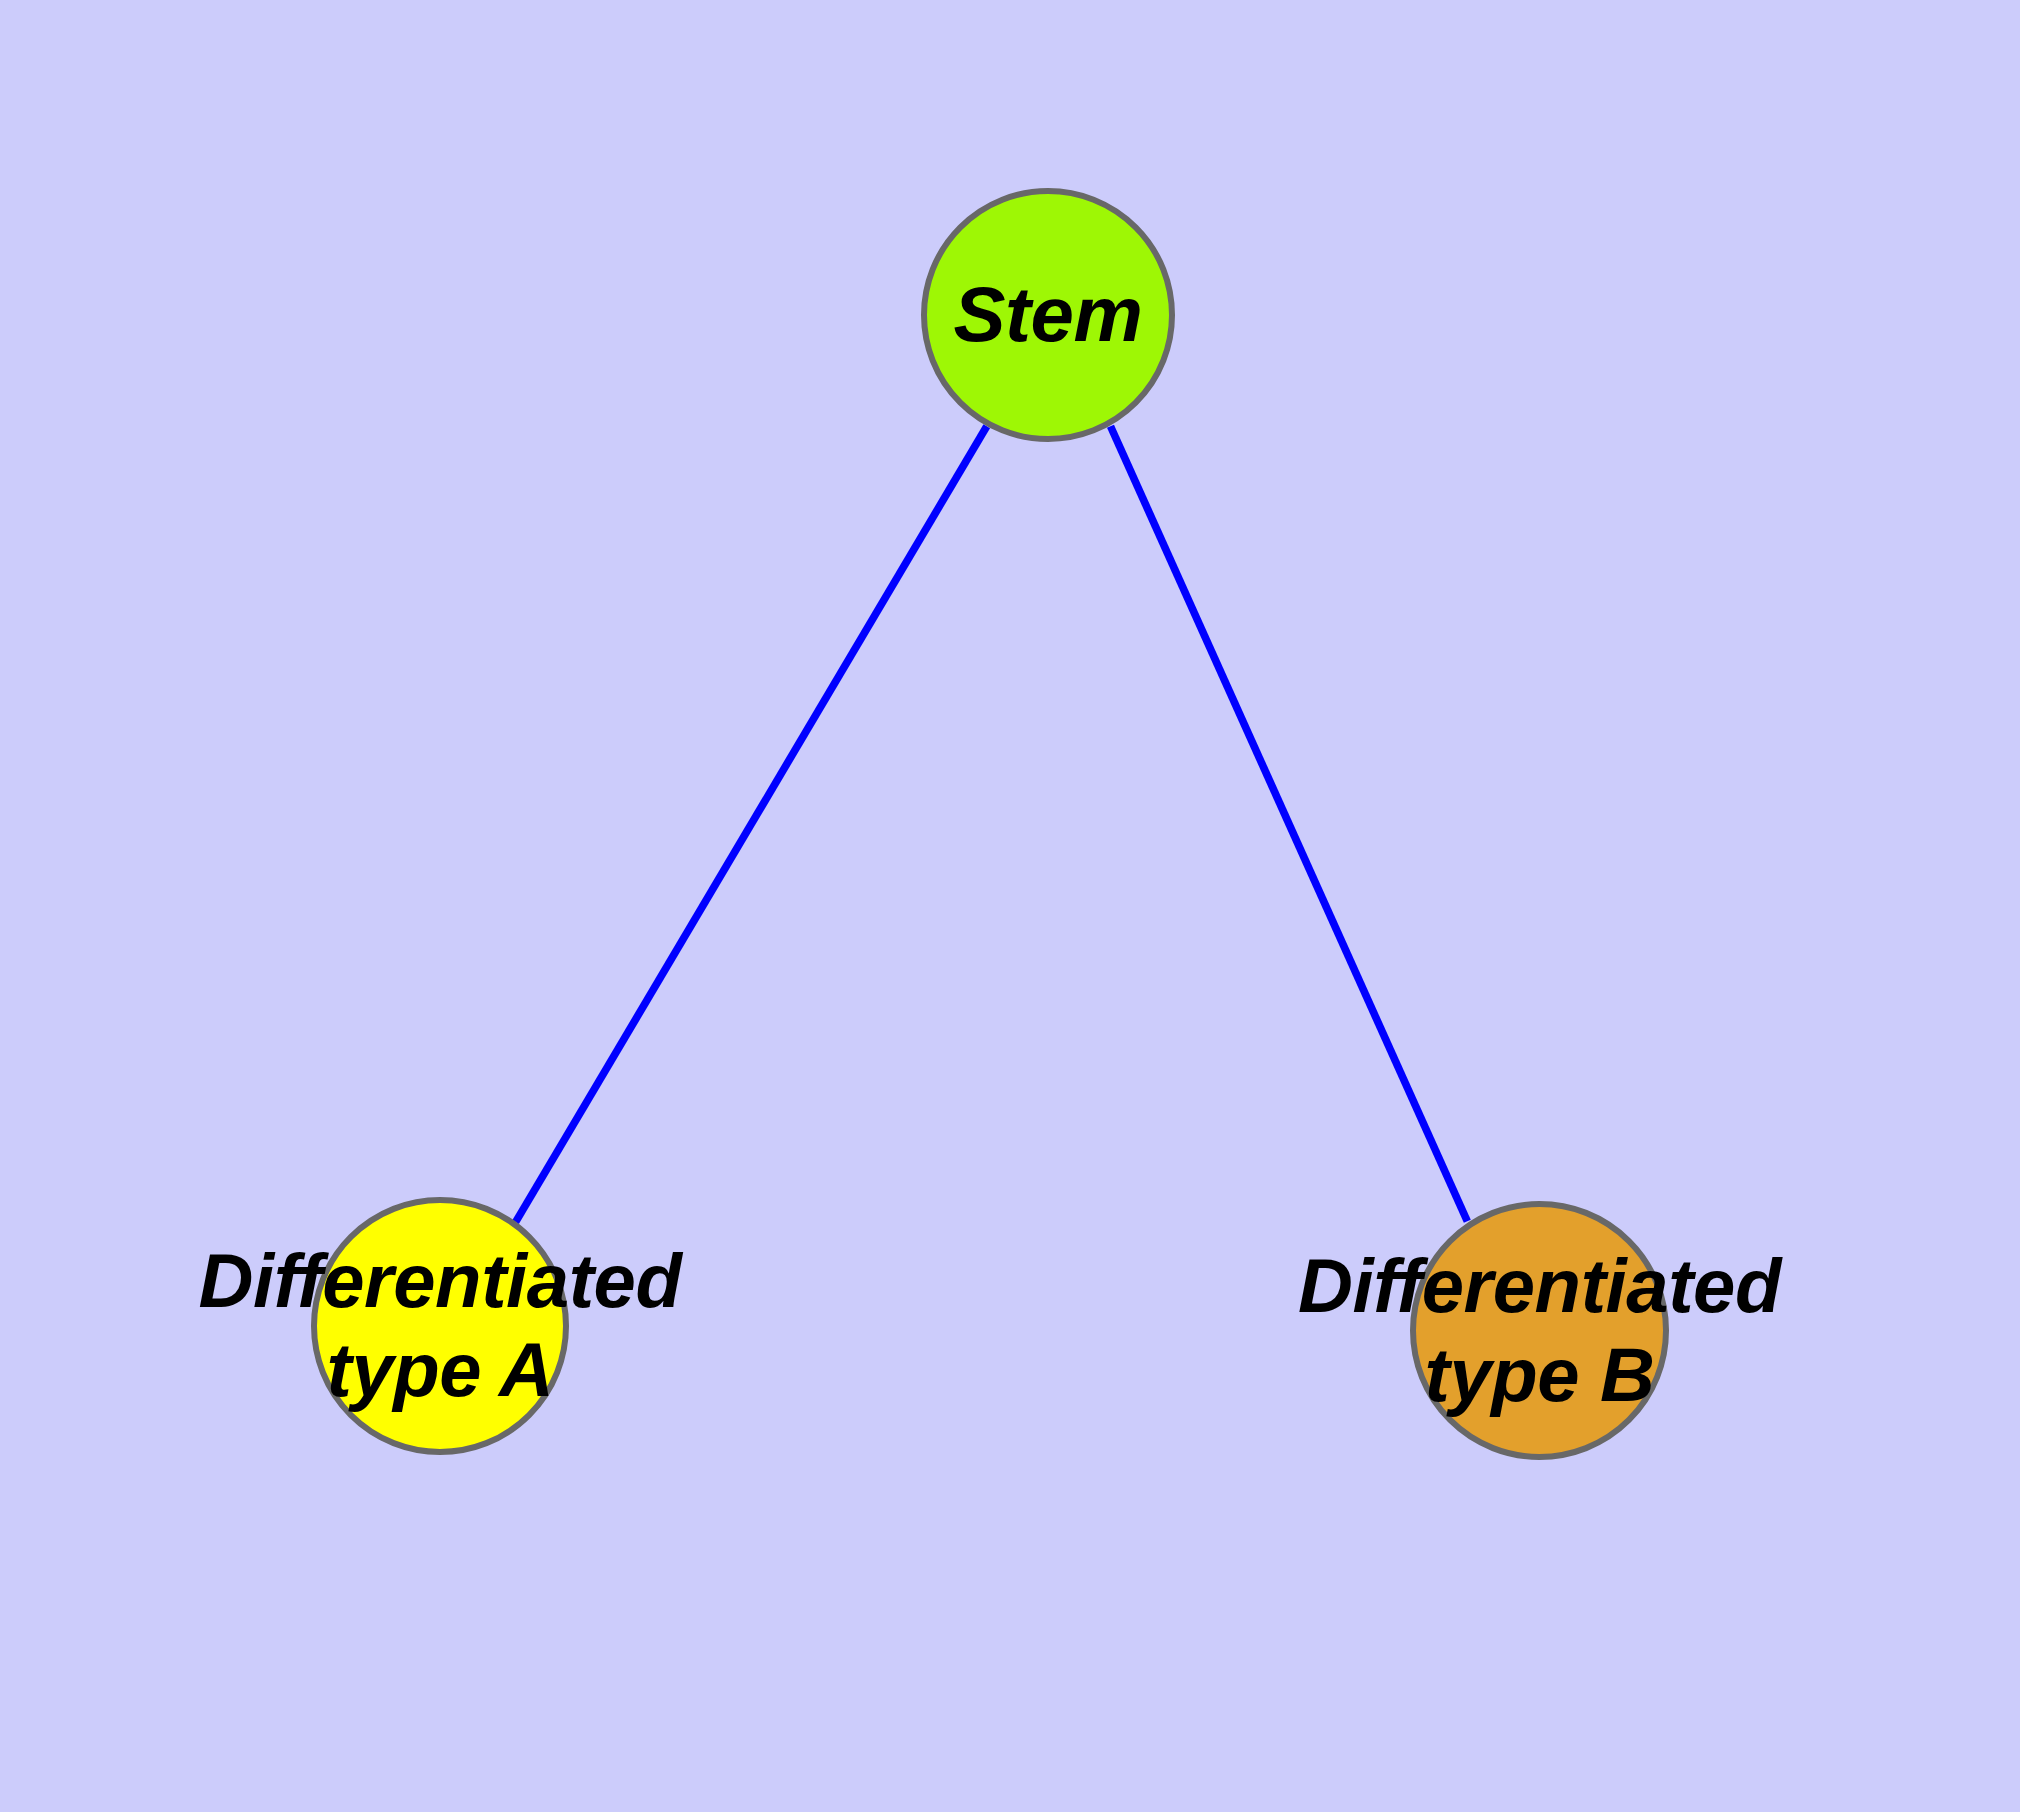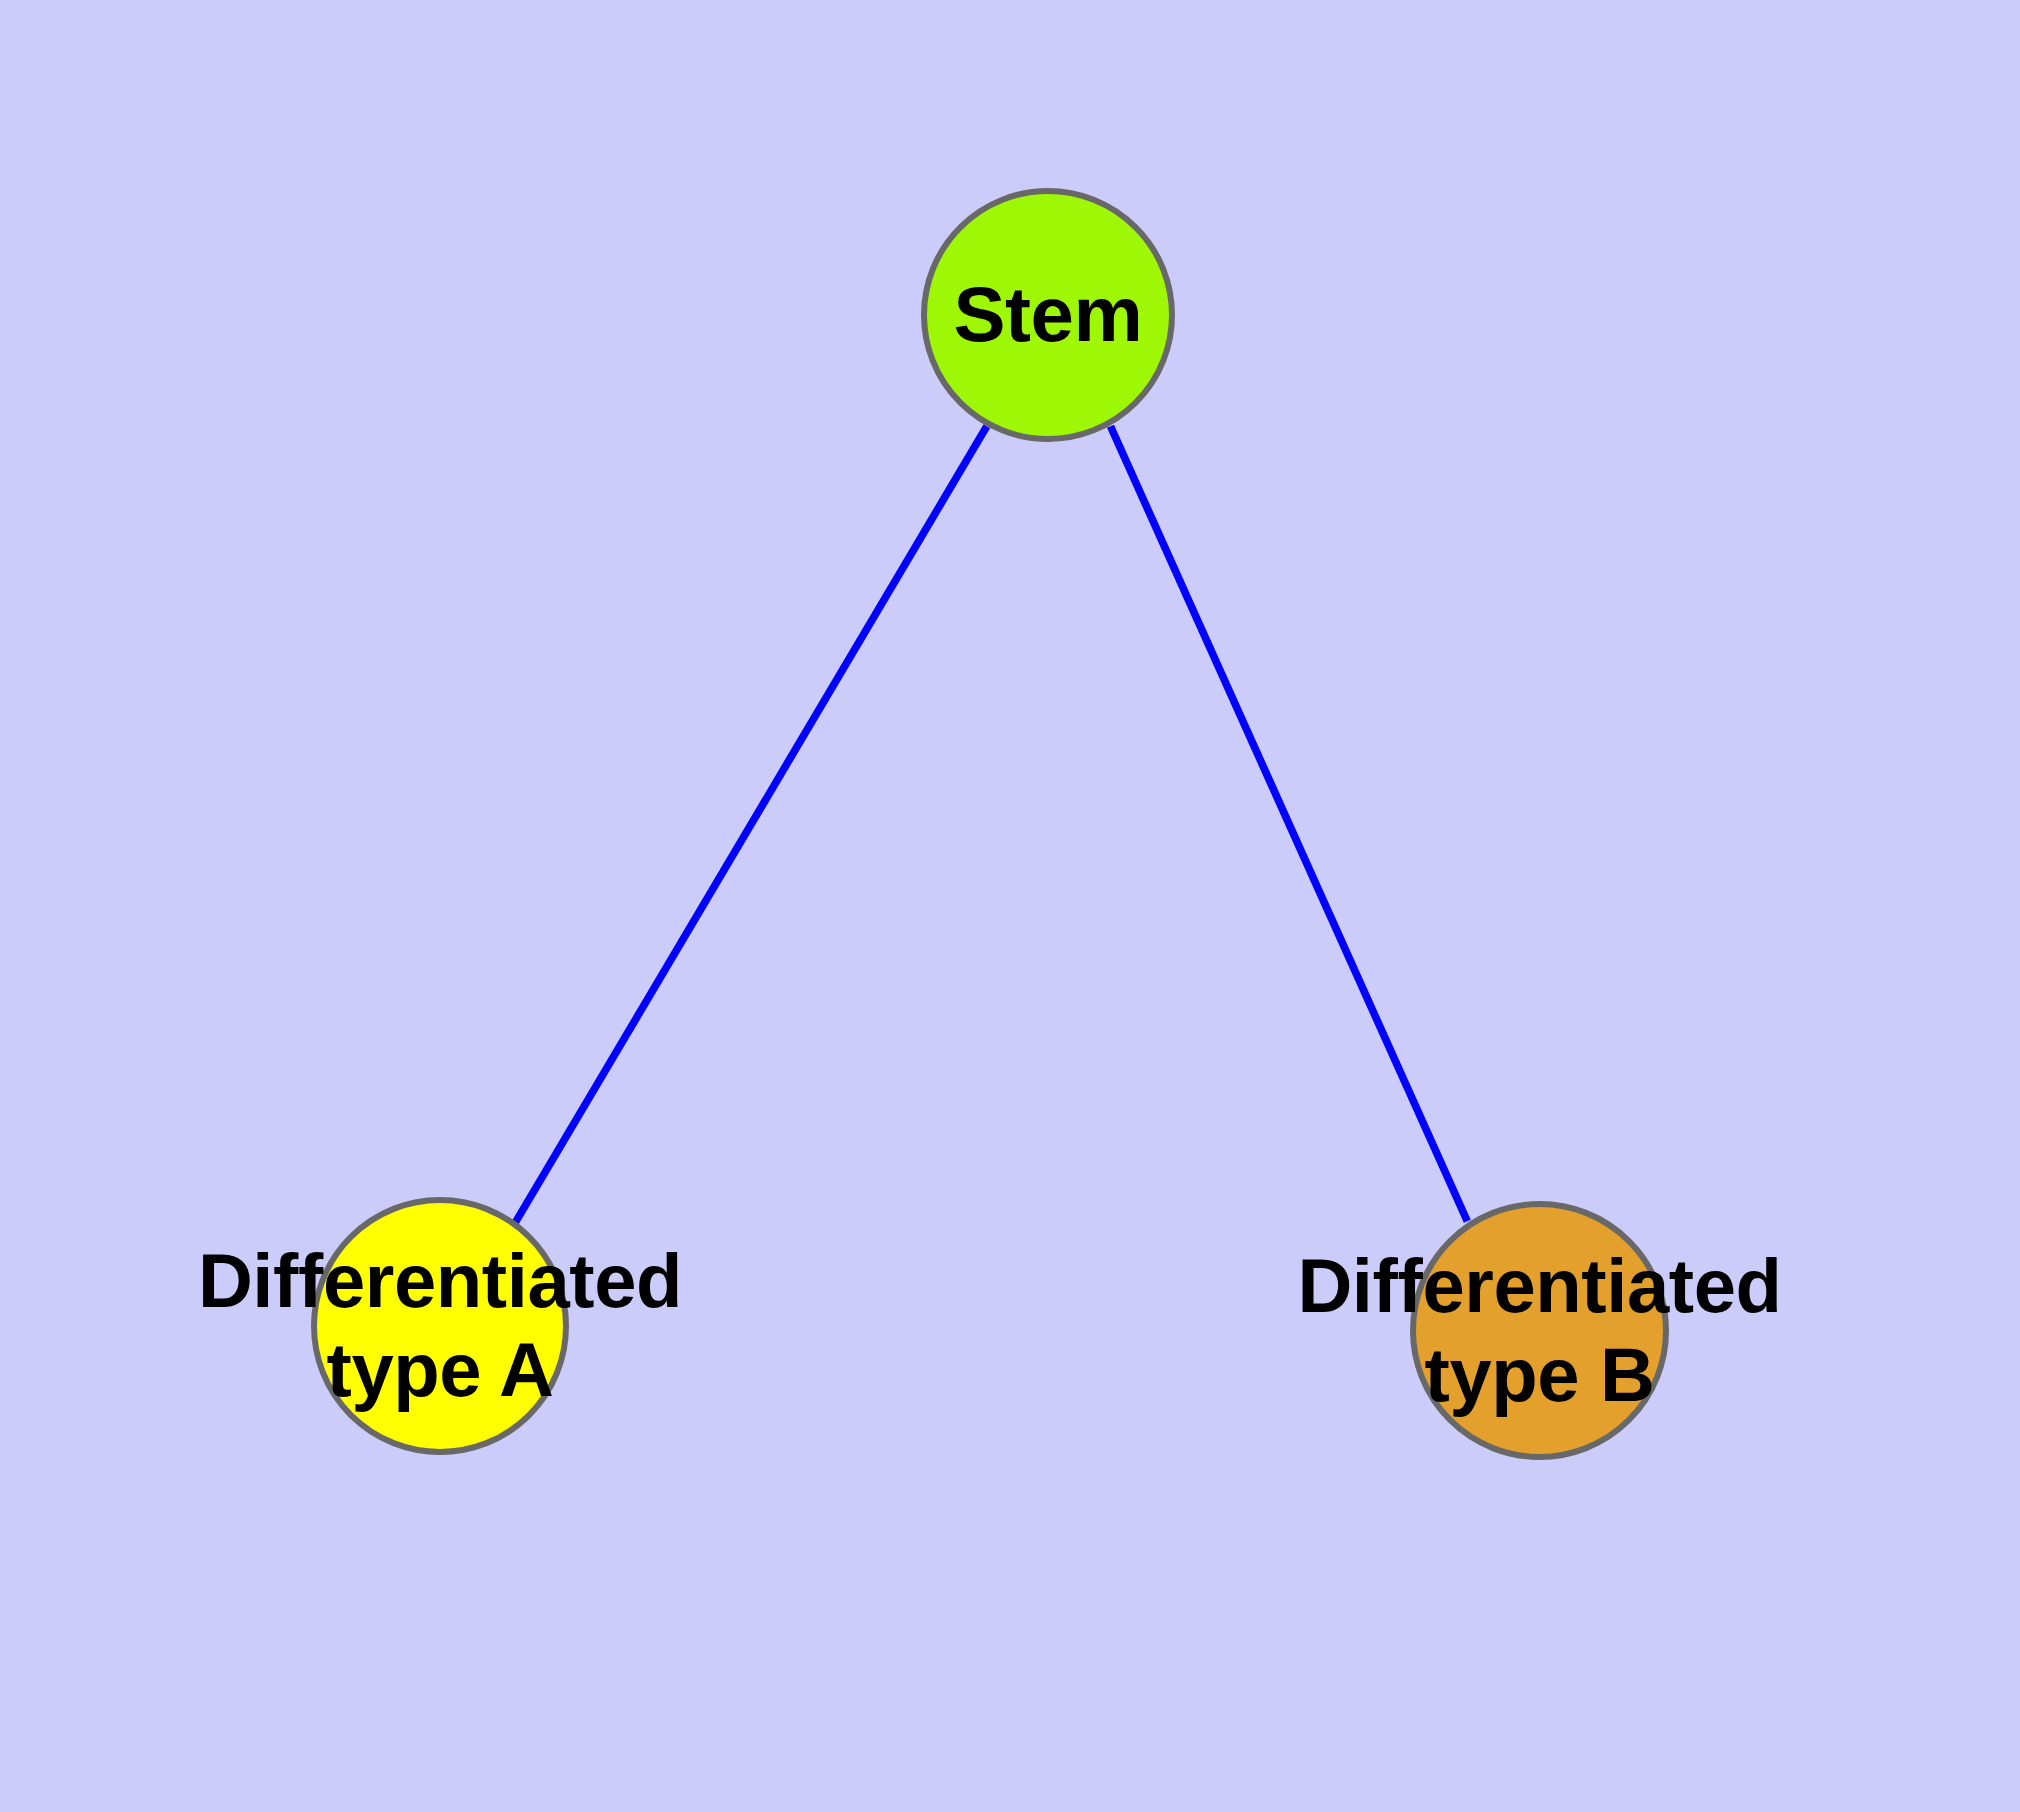--- a/index.html
+++ b/index.html
@@ -25,20 +25,21 @@
     top: 0;
     width: 2021px;
     height: 1812px;
   }
   #node-layer {
     position: absolute;
     left: 0;
     top: 0;
     width: 2021px;
     height: 1812px;
+    font-style: italic;
   }
   .graph-node {
     position: absolute;
     display: flex;
     align-items: center;
     justify-content: center;
   }
   .node-circle {
     position: absolute;
     left: 0;

